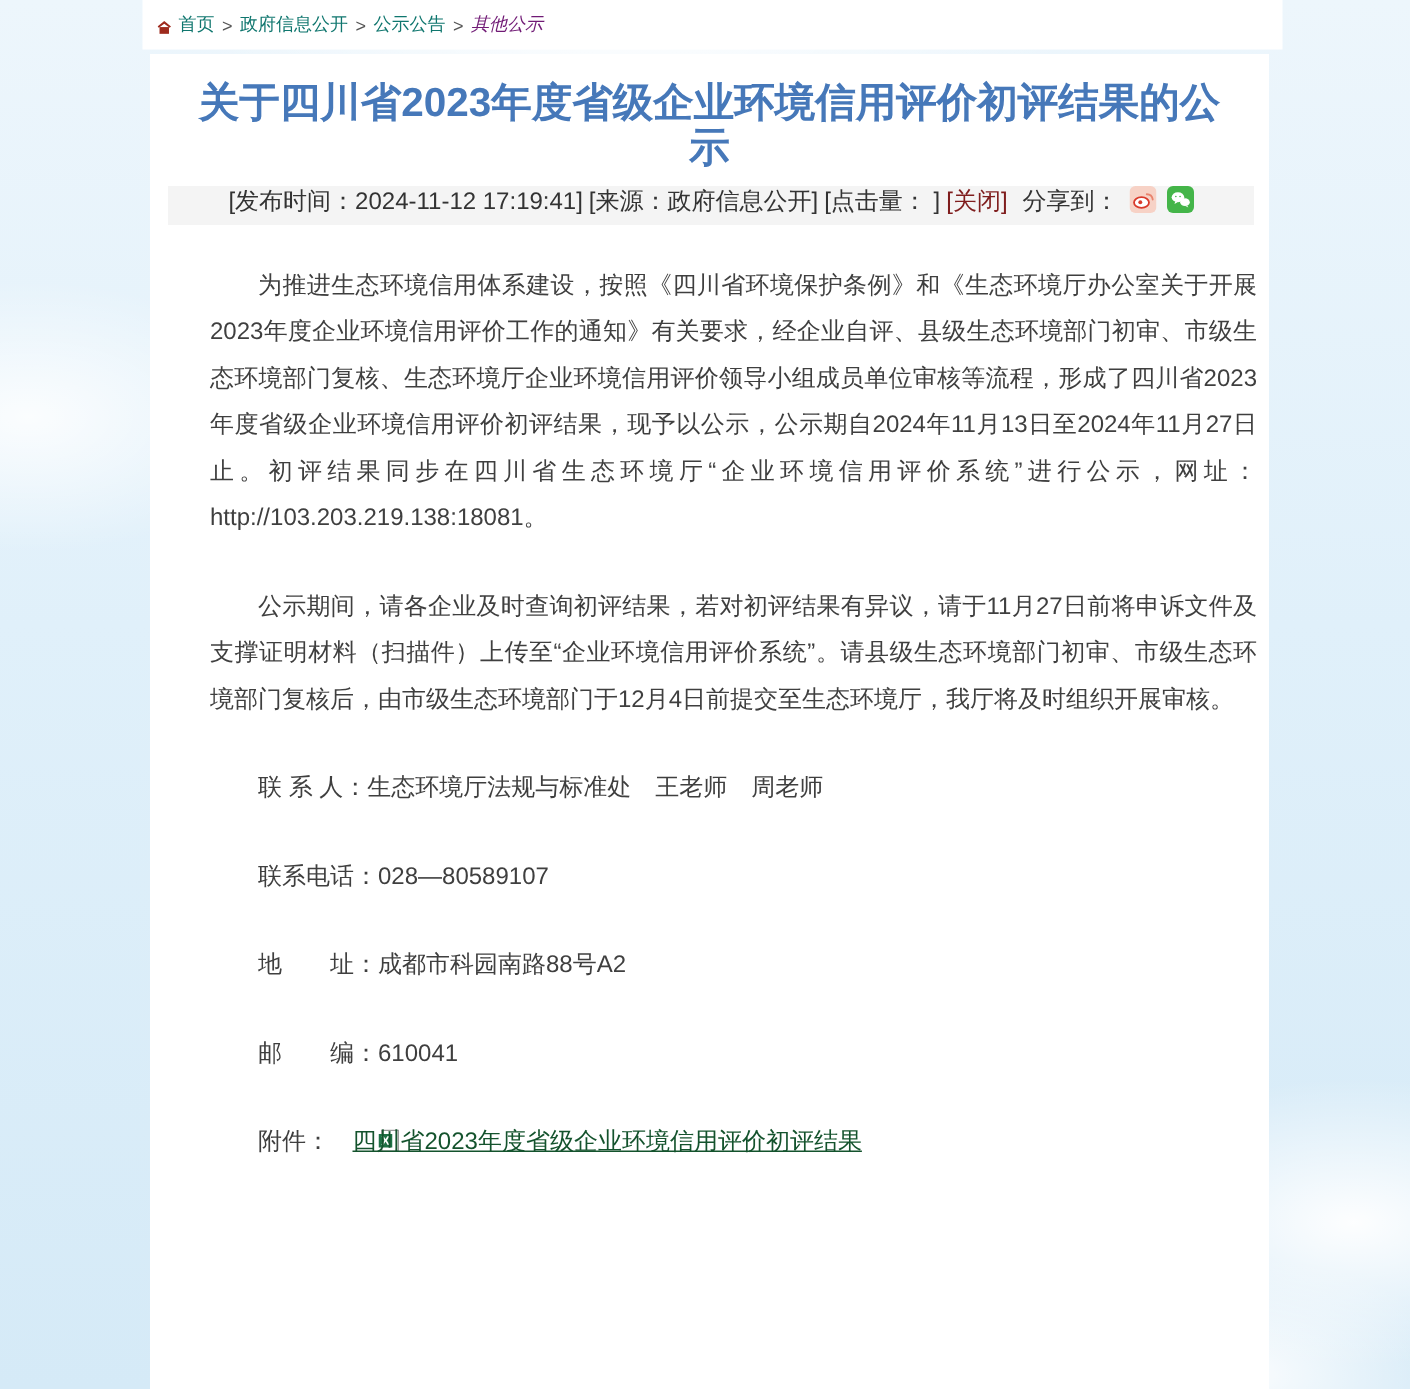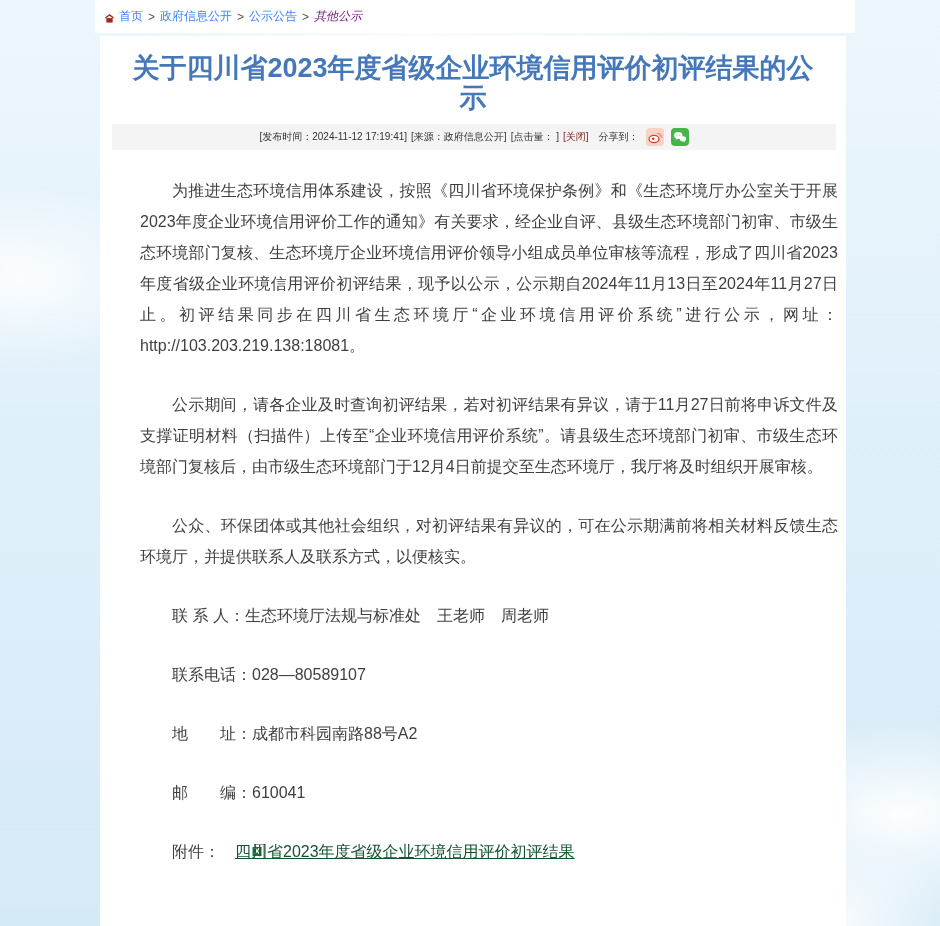--- a/index.html
+++ b/index.html
@@ -15,42 +15,42 @@
       linear-gradient(180deg, #edf6fc 0%, #e0f0fa 45%, #d5eaf7 100%);
   }
   .crumb-bar {
     position: absolute; left: 95px; top: 0; width: 760px; height: 33px;
     background: #ffffff;
     display: flex; align-items: center;
     padding-left: 10px;
     font-size: 12px; color: #333;
   }
   .crumb-bar .home-ico { width: 9px; height: 9px; margin-right: 5px; display: inline-block; }
-  .crumb-bar a { color: #3b82f6; text-decoration: none; cursor: pointer; }
+  .crumb-bar a { color: #0f766e; text-decoration: none; cursor: pointer; }
   .crumb-sep { margin: 0 5px; color: #555; }
   .crumb-current { color: #701a75; font-style: italic; }
 
   .content-box {
     position: absolute; left: 100px; top: 36px; width: 746px; height: 890px;
     background: #ffffff;
     padding-top: 17px;
   }
   .doc-title {
     text-align: center;
     font-size: 27px; font-weight: bold;
     color: #4678b9;
     line-height: 30px;
     padding: 0 20px;
   }
   .meta-bar {
     margin: 11px 10px 0 12px;
     height: 26px;
     background: #f4f4f4;
-    display: flex; align-items: center; justify-content: center;
-    font-size: 10px; color: #333;
+    display: flex; justify-content: center;
+    font-size: 16px; color: #333;
     gap: 4px;
   }
   .meta-bar a { color: #7f1d1d; text-decoration: none; cursor: pointer; }
   .share-ico {
     width: 18px; height: 18px; display: inline-block; vertical-align: middle;
     margin-left: 3px; cursor: pointer;
   }
   .article {
     padding: 25px 8px 0 8px;
     font-size: 16px;
@@ -121,21 +121,20 @@
           <path d="M13.5 13 L14.2 14.4 L12.3 13.3 Z" fill="#ffffff"></path>
           <circle cx="5.9" cy="7" r="0.55" fill="#44b549"></circle>
           <circle cx="8.7" cy="7" r="0.55" fill="#44b549"></circle>
         </svg>
       </span>
     </div>
 
     <div class="article">
       <p>为推进生态环境信用体系建设，按照《四川省环境保护条例》和《生态环境厅办公室关于开展2023年度企业环境信用评价工作的通知》有关要求，经企业自评、县级生态环境部门初审、市级生态环境部门复核、生态环境厅企业环境信用评价领导小组成员单位审核等流程，形成了四川省2023年度省级企业环境信用评价初评结果，现予以公示，公示期自2024年11月13日至2024年11月27日止。初评结果同步在四川省生态环境厅“企业环境信用评价系统”进行公示，网址：http://103.203.219.138:18081。</p>
       <p>公示期间，请各企业及时查询初评结果，若对初评结果有异议，请于11月27日前将申诉文件及支撑证明材料（扫描件）上传至“企业环境信用评价系统”。请县级生态环境部门初审、市级生态环境部门复核后，由市级生态环境部门于12月4日前提交至生态环境厅，我厅将及时组织开展审核。</p>
-      <p>公众、环保团体或其他社会组织，对初评结果有异议的，可在公示期满前将相关材料反馈生态环境厅，并提供联系人及联系方式，以便核实。</p>
 
       <p>联 系 人：生态环境厅法规与标准处　王老师　周老师</p>
       <p>联系电话：028—80589107</p>
       <p>地　　址：成都市科园南路88号A2</p>
       <p>邮　　编：610041</p>
 
       <p class="attach-line"><span>附件：</span><span class="file-ico"><svg width="15" height="15" viewBox="0 0 15 15">
               <rect x="2.5" y="0.5" width="11" height="14" fill="#ffffff" stroke="#9a9a9a" stroke-width="1"></rect>
               <rect x="0.5" y="3" width="9" height="9" fill="#1e7145"></rect>
               <text x="5" y="10.4" font-size="8.5" font-weight="bold" fill="#ffffff" text-anchor="middle" font-family="Liberation Sans, sans-serif">X</text>

